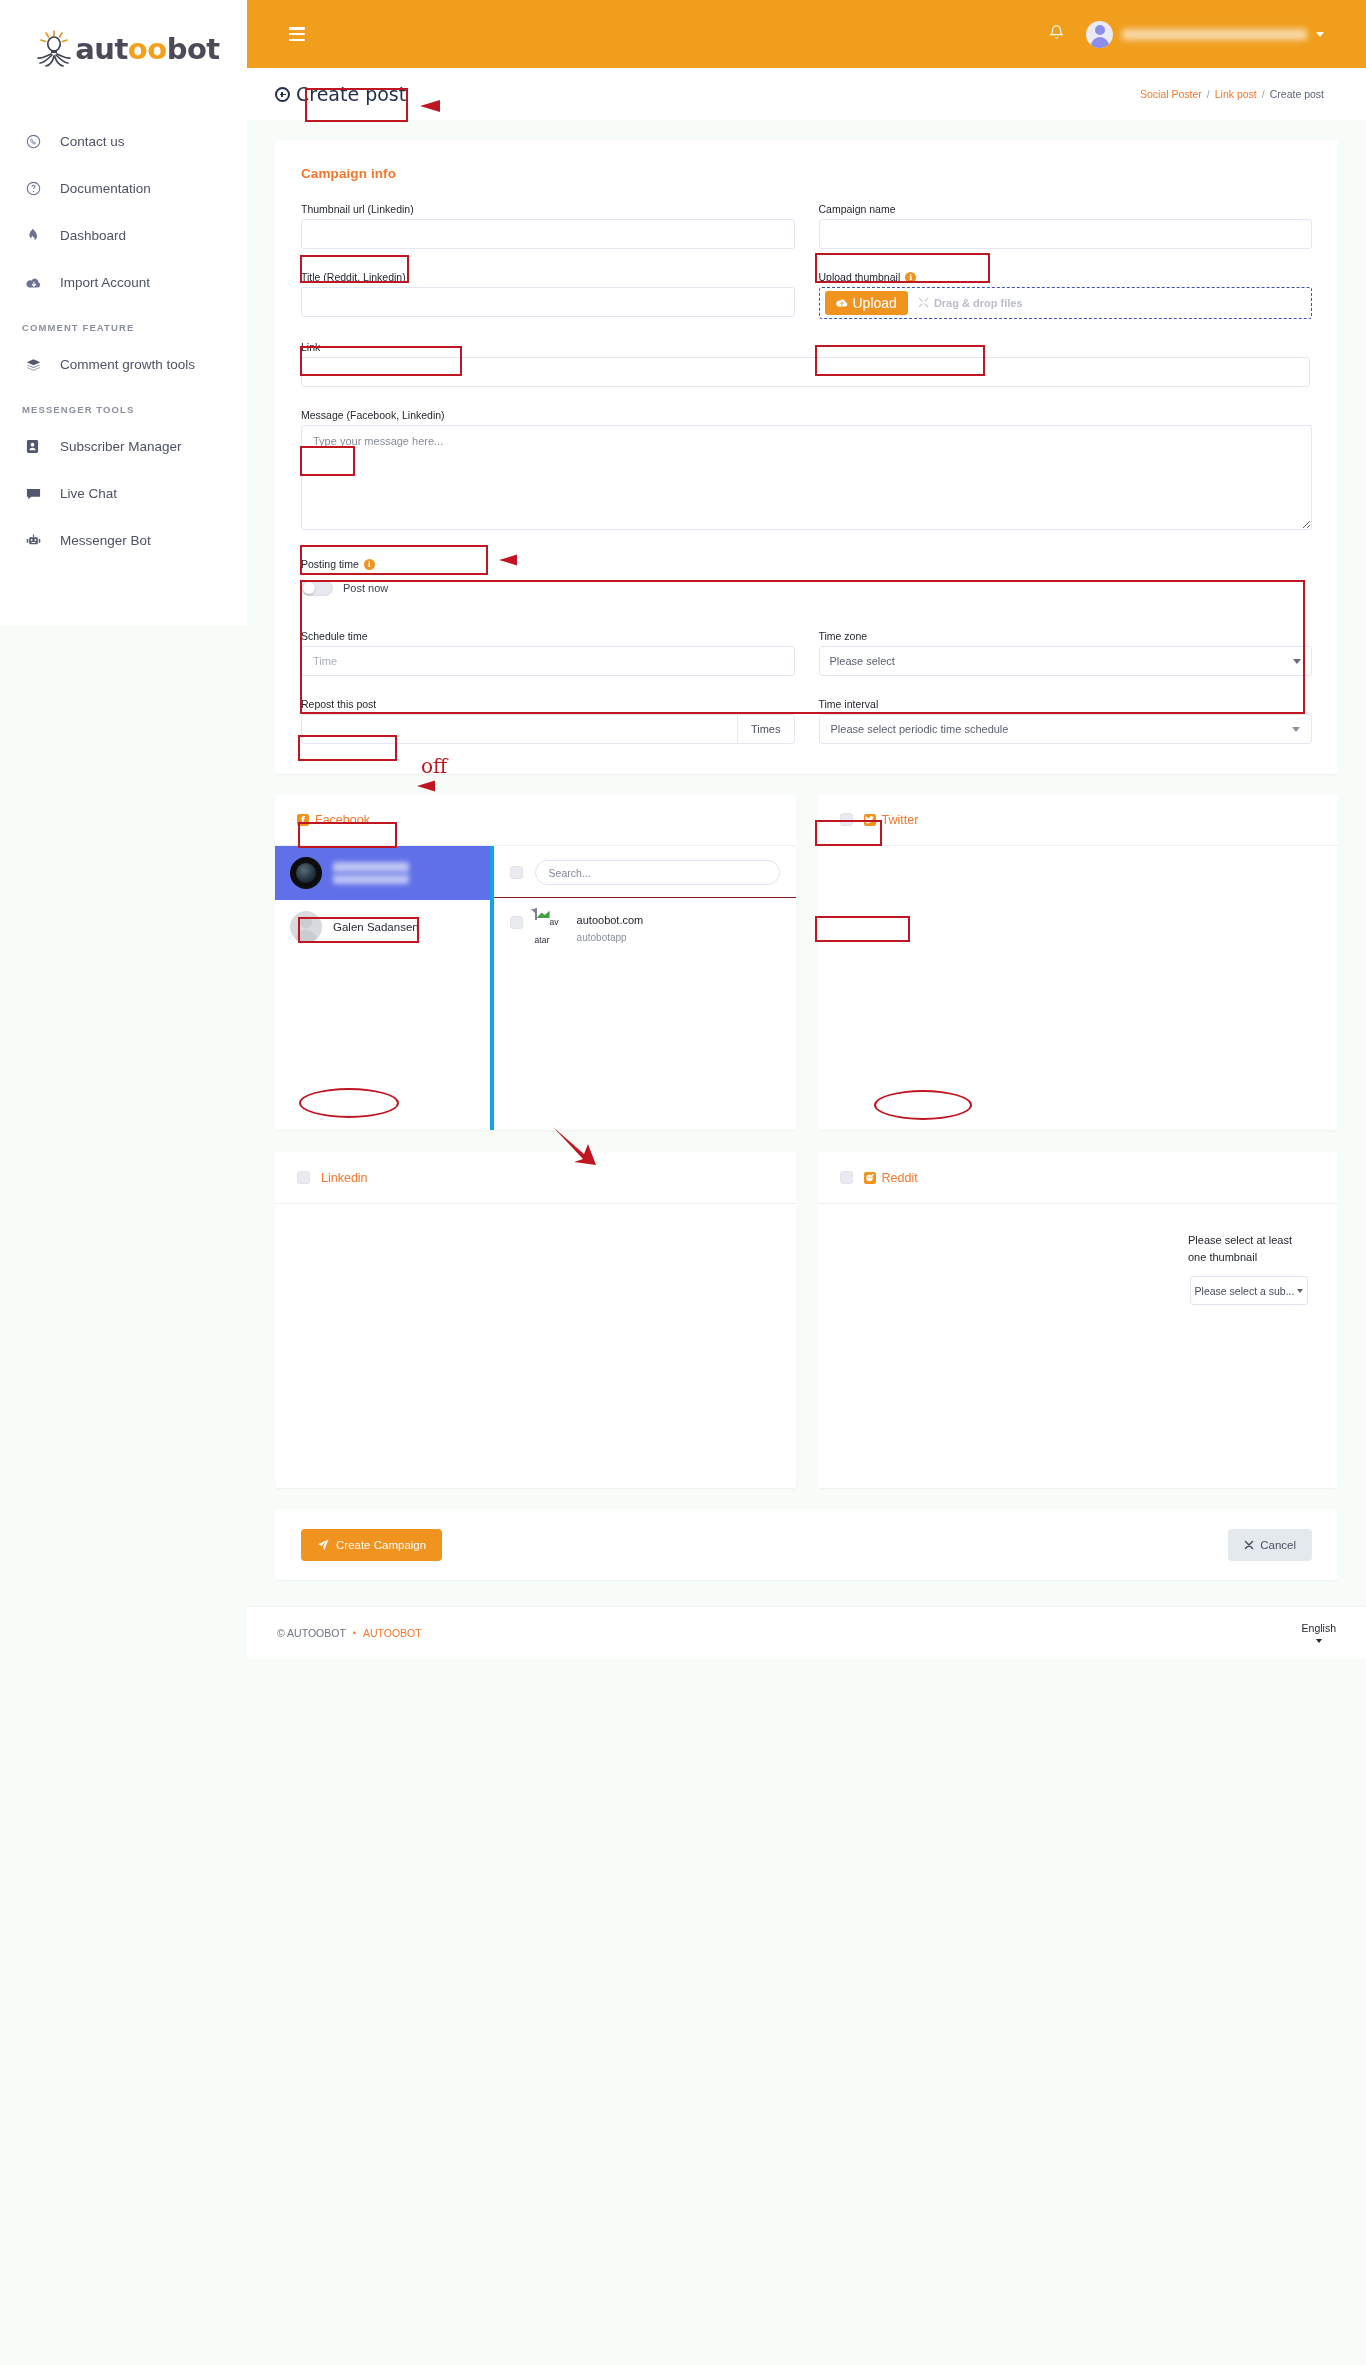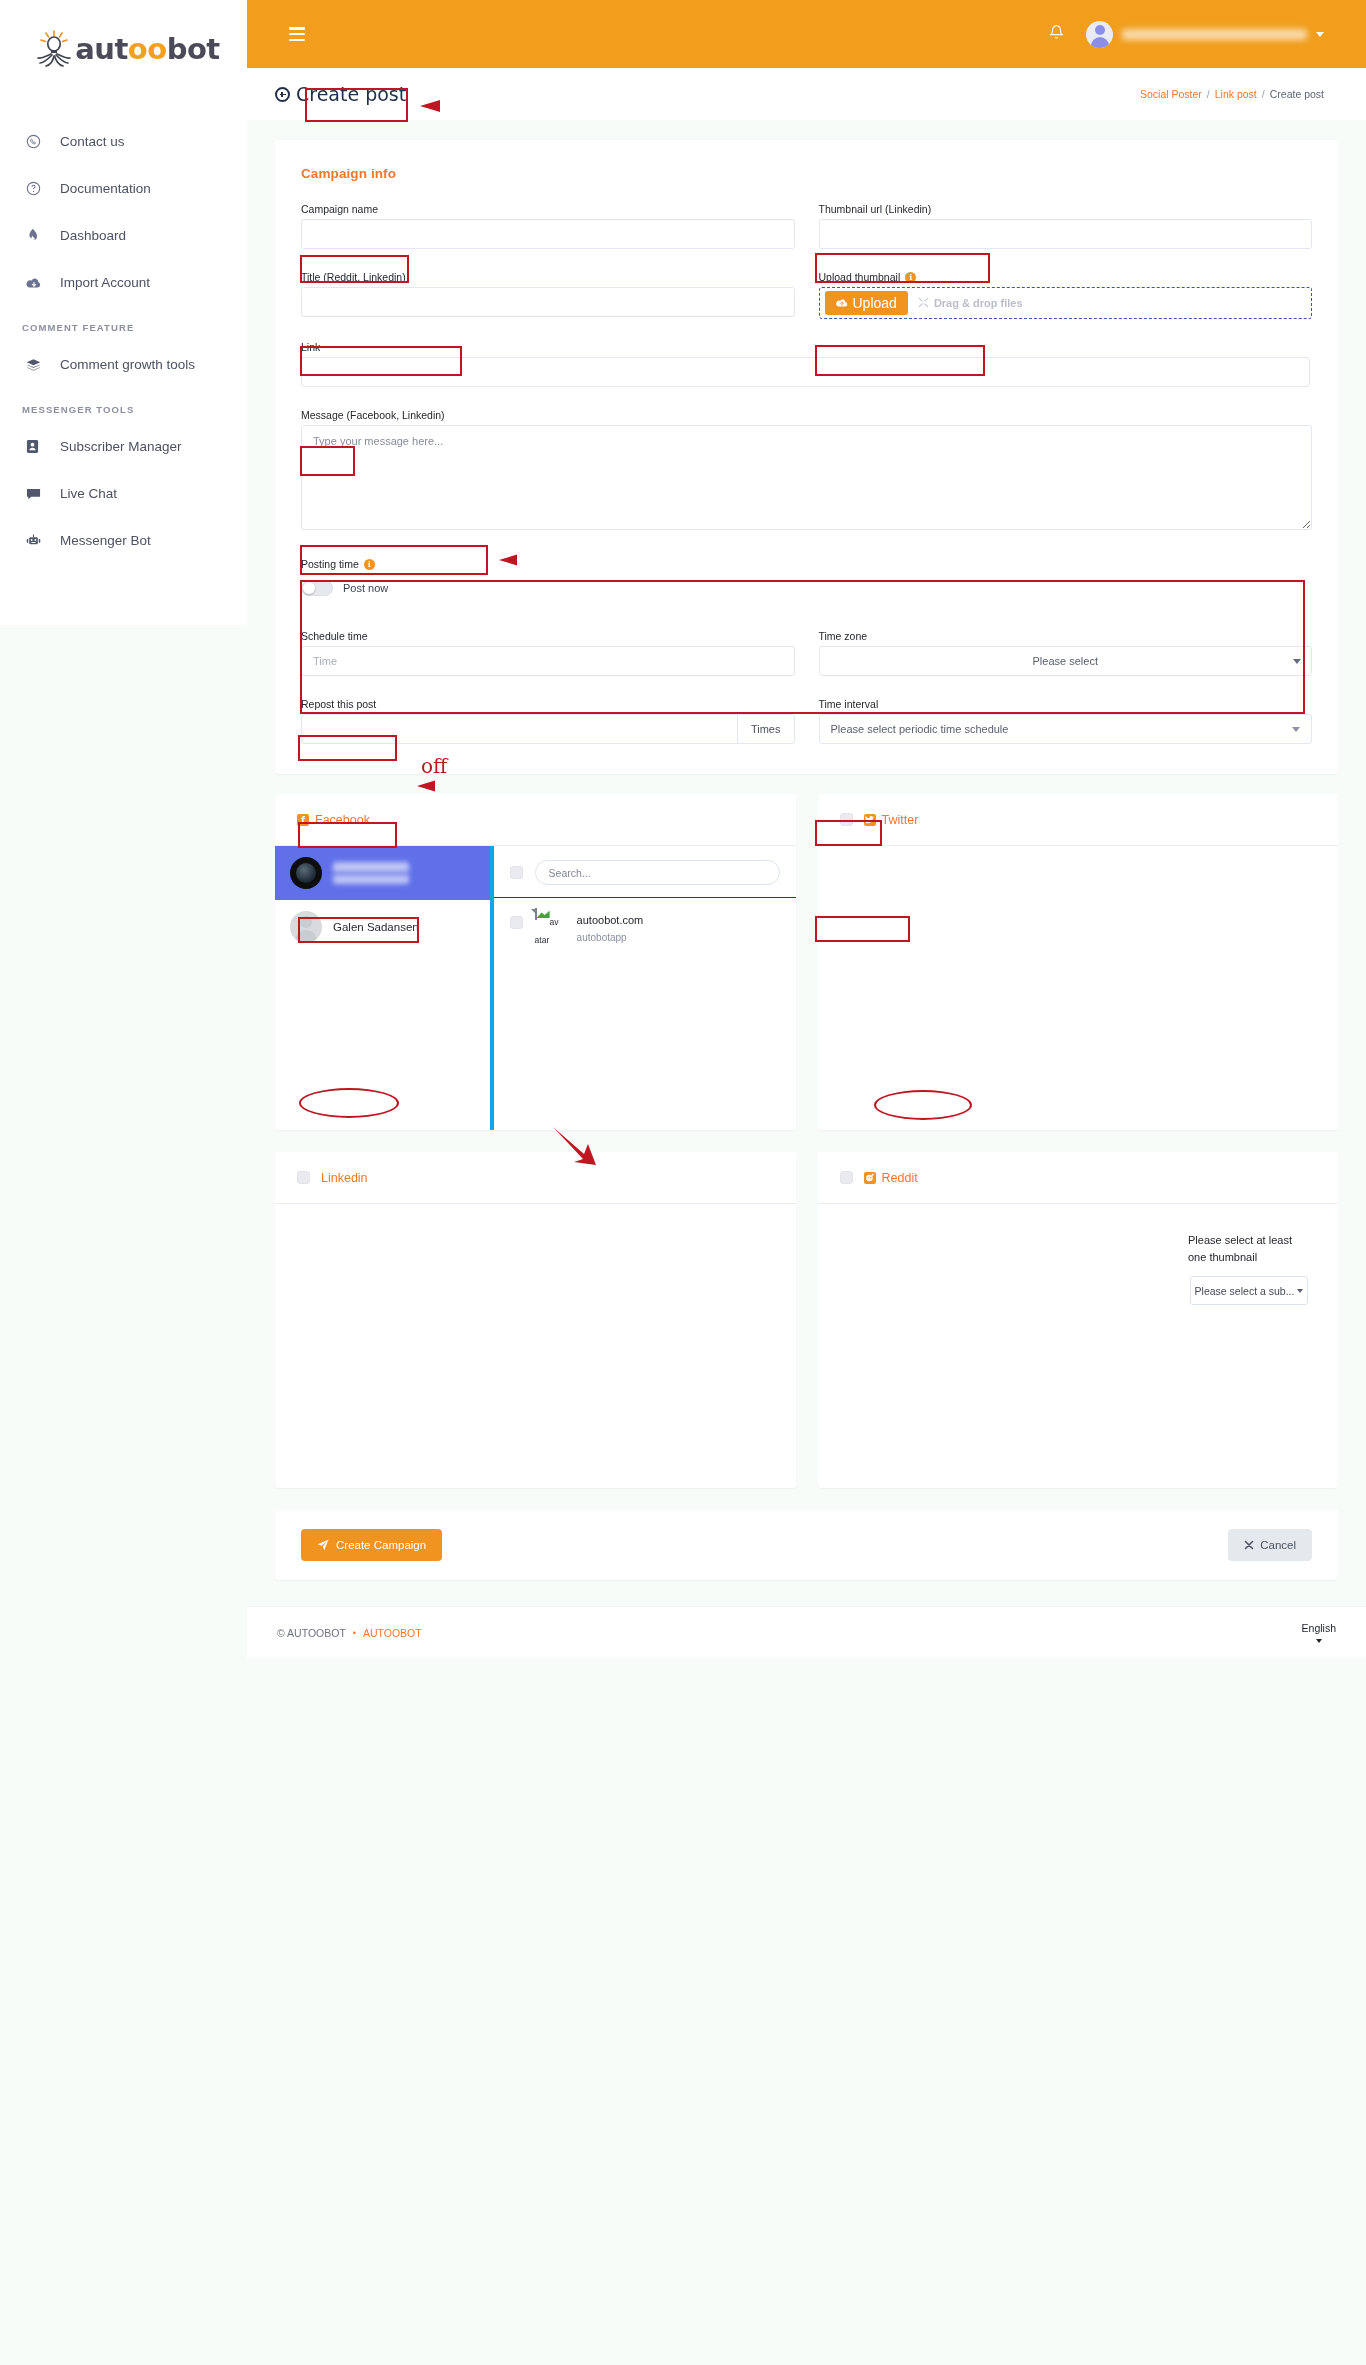--- a/index.html
+++ b/index.html
@@ -193,21 +193,21 @@
     width: 12px; height: 12px; border-radius: 50%;
     background: #fff; box-shadow: 0 1px 2px rgba(0,0,0,0.25);
   }
   .toggle-label { font-size: 11px; color: #3b4250; }
 
   .sel {
     width: 100%; height: 30px; border: 1px solid #e4e7f2;
     border-radius: 3px; background: #fff; font-size: 11px;
     color: #5a6070; padding: 0 10px; outline: none;
     font-family: "Liberation Sans", sans-serif;
-    -webkit-appearance: none; appearance: none; text-align: center;
+    -webkit-appearance: none; appearance: none;
   }
   .sel-wrap { position: relative; }
   .sel-wrap::after {
     content: ""; position: absolute; right: 11px; top: 13px;
     width: 0; height: 0; border-left: 4px solid transparent;
     border-right: 4px solid transparent; border-top: 5px solid #666c7c;
     pointer-events: none;
   }
   .sel-plain {
     width: 100%; height: 30px; border: 1px solid #e4e7f2; border-radius: 3px;
@@ -537,27 +537,27 @@
     </div>
   </div>
 
   <div class="card">
     <div class="section-title">Campaign info</div>
     <div class="form-wrap">
 
       <div class="row">
         <div class="col">
           <div class="field">
-            <div class="flabel">Campaign name</div>
+            <div class="flabel">Thumbnail url (Linkedin)</div>
             <input class="inp" value="" style="">
           </div>
         </div>
         <div class="col">
           <div class="field">
-            <div class="flabel">Thumbnail url (Linkedin)</div>
+            <div class="flabel">Campaign name</div>
             <input class="inp" value="" style="">
           </div>
         </div>
       </div>
 
       <div class="row">
         <div class="col">
           <div class="field">
             <div class="flabel">Title (Reddit, Linkedin)</div>
             <input class="inp" value="" style="">

